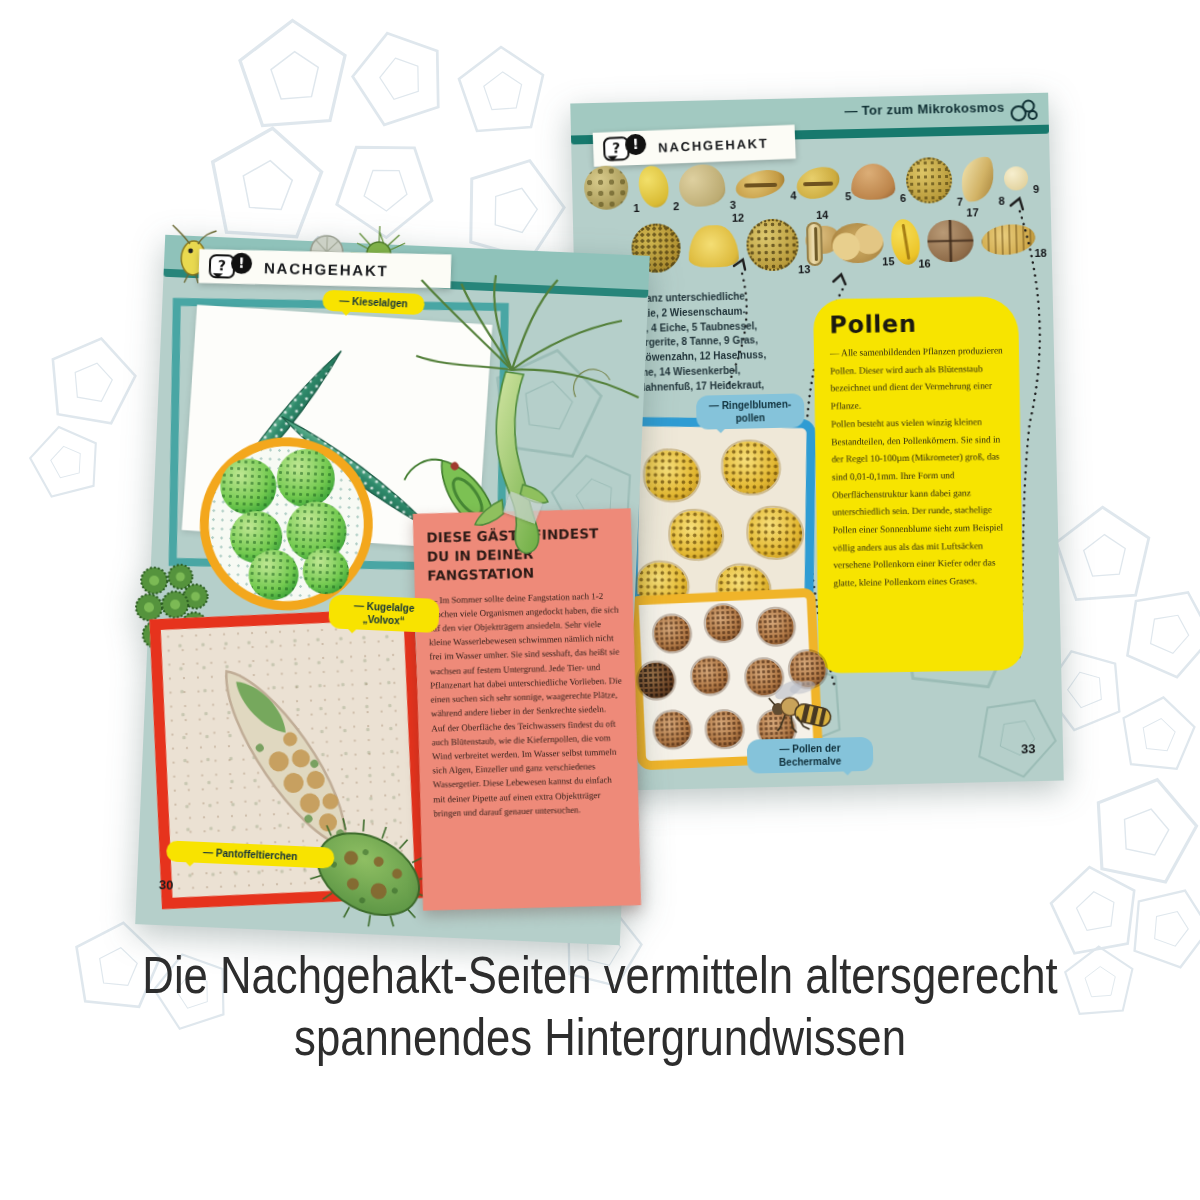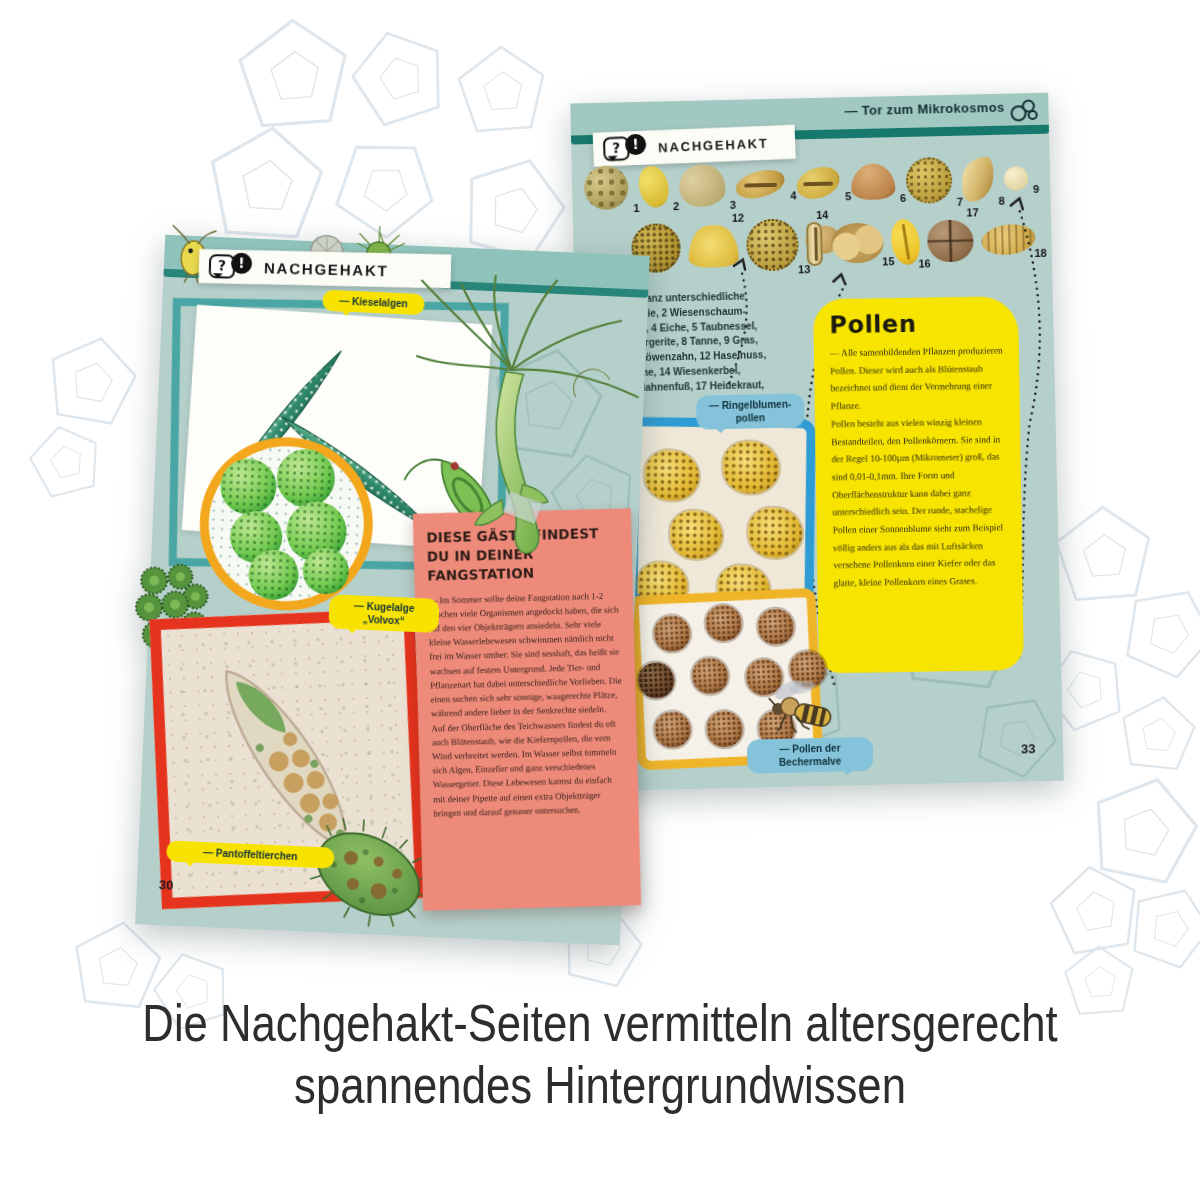--- a/index.html
+++ b/index.html
@@ -97,21 +97,21 @@
   .ygrain{position:absolute;border-radius:45% 55% 50% 50%;
           background:radial-gradient(rgba(90,60,0,.65) 1.7px,transparent 2.2px) 0 0/7px 7px,
           radial-gradient(circle at 40% 35%,#f7df7a,#e3b832 60%,#b88c1f 95%);
           box-shadow:0 0 0 2px rgba(150,110,20,.35);}
   .bdot{position:absolute;width:36px;height:36px;border-radius:48% 52% 50% 50%;
         background:radial-gradient(rgba(60,30,10,.6) 1.3px,transparent 1.8px) 0 0/5px 5px,
         radial-gradient(circle at 40% 35%,#d6a87a,#b27a47 55%,#744623 90%);
         box-shadow:0 0 0 2px rgba(70,40,20,.3);}
 
   
-  #caption{position:absolute;left:0;right:0;top:992px;text-align:center;z-index:3;color:#2d2d2d;}
+  #caption{position:absolute;left:0;right:0;top:944px;text-align:center;z-index:3;color:#2d2d2d;}
   #caption .cl{font:400 52px/62px "Liberation Sans",sans-serif;transform:scaleX(.84);transform-origin:50% 50%;}
 
   .tape{position:absolute;background:rgba(200,212,206,.72);box-shadow:0 1px 3px rgba(0,0,0,.15);}
 </style>
 </head>
 <body>
 
 <svg id="hexbg" width="1200" height="1200">
   <defs>
     <path id="pent" d="M46,2 L88,30 L76,82 L22,86 L4,34 Z" fill="none"></path>

